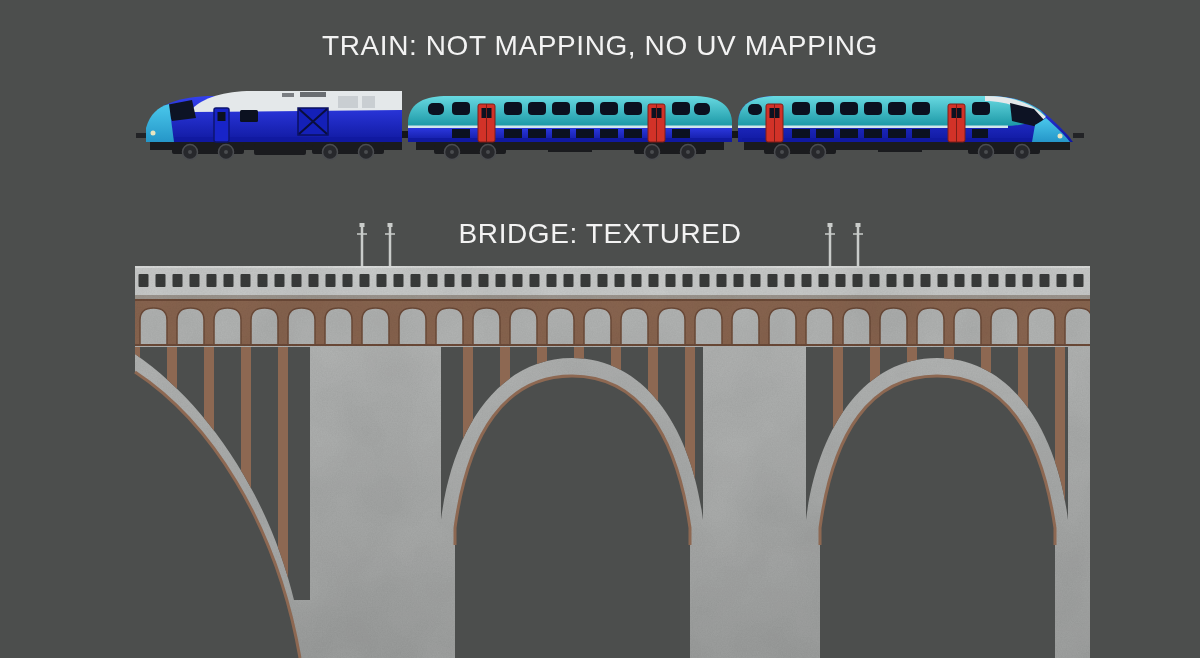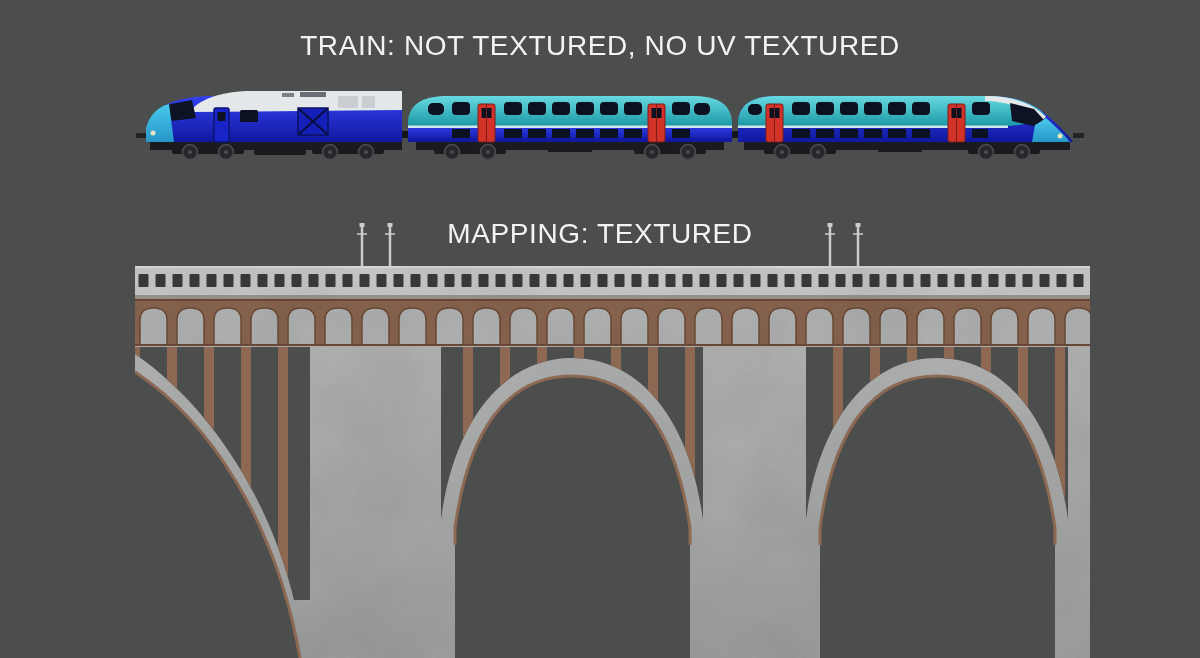--- a/index.html
+++ b/index.html
@@ -30,22 +30,22 @@
   svg.scene {
     position: absolute;
     top: 0; left: 0;
     width: 1200px;
     height: 658px;
   }
 </style>
 </head>
 <body>
 
-<div class="caption" id="caption-train">TRAIN: NOT TEXTURED, NO UV TEXTURED</div>
-<div class="caption" id="caption-bridge">MAPPING: TEXTURED</div>
+<div class="caption" id="caption-train">TRAIN: NOT MAPPING, NO UV MAPPING</div>
+<div class="caption" id="caption-bridge">BRIDGE: TEXTURED</div>
 
 <svg class="scene" viewBox="0 0 1200 658">
   <defs>
     <linearGradient id="gradLoco" x1="0" y1="0" x2="0" y2="1">
       <stop offset="0" style="stop-color:var(--train-blue-light)"></stop>
       <stop offset="1" style="stop-color:var(--train-blue-dark)"></stop>
     </linearGradient>
     <linearGradient id="gradTeal" x1="0" y1="0" x2="0" y2="1">
       <stop offset="0" style="stop-color:var(--train-teal-light)"></stop>
       <stop offset="1" style="stop-color:var(--train-teal-dark)"></stop>

